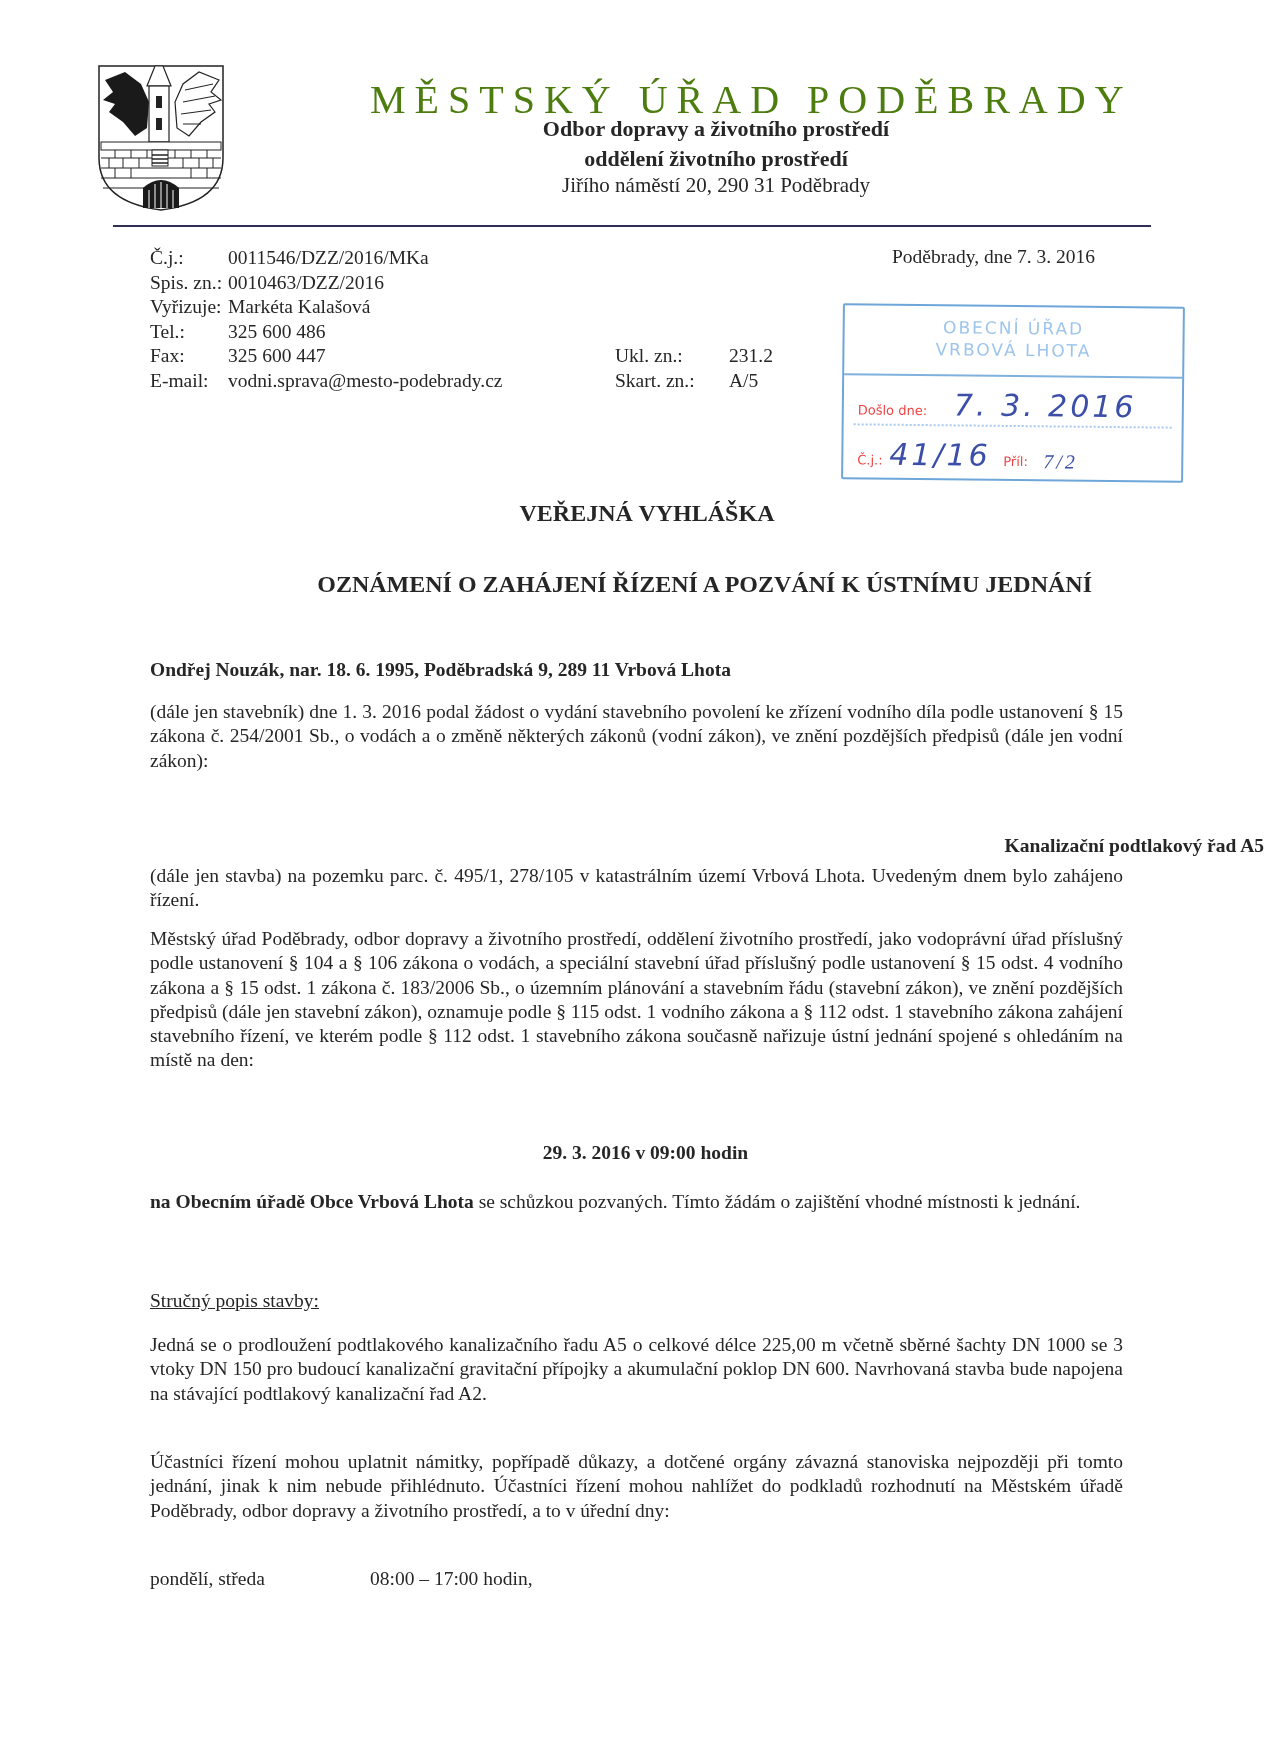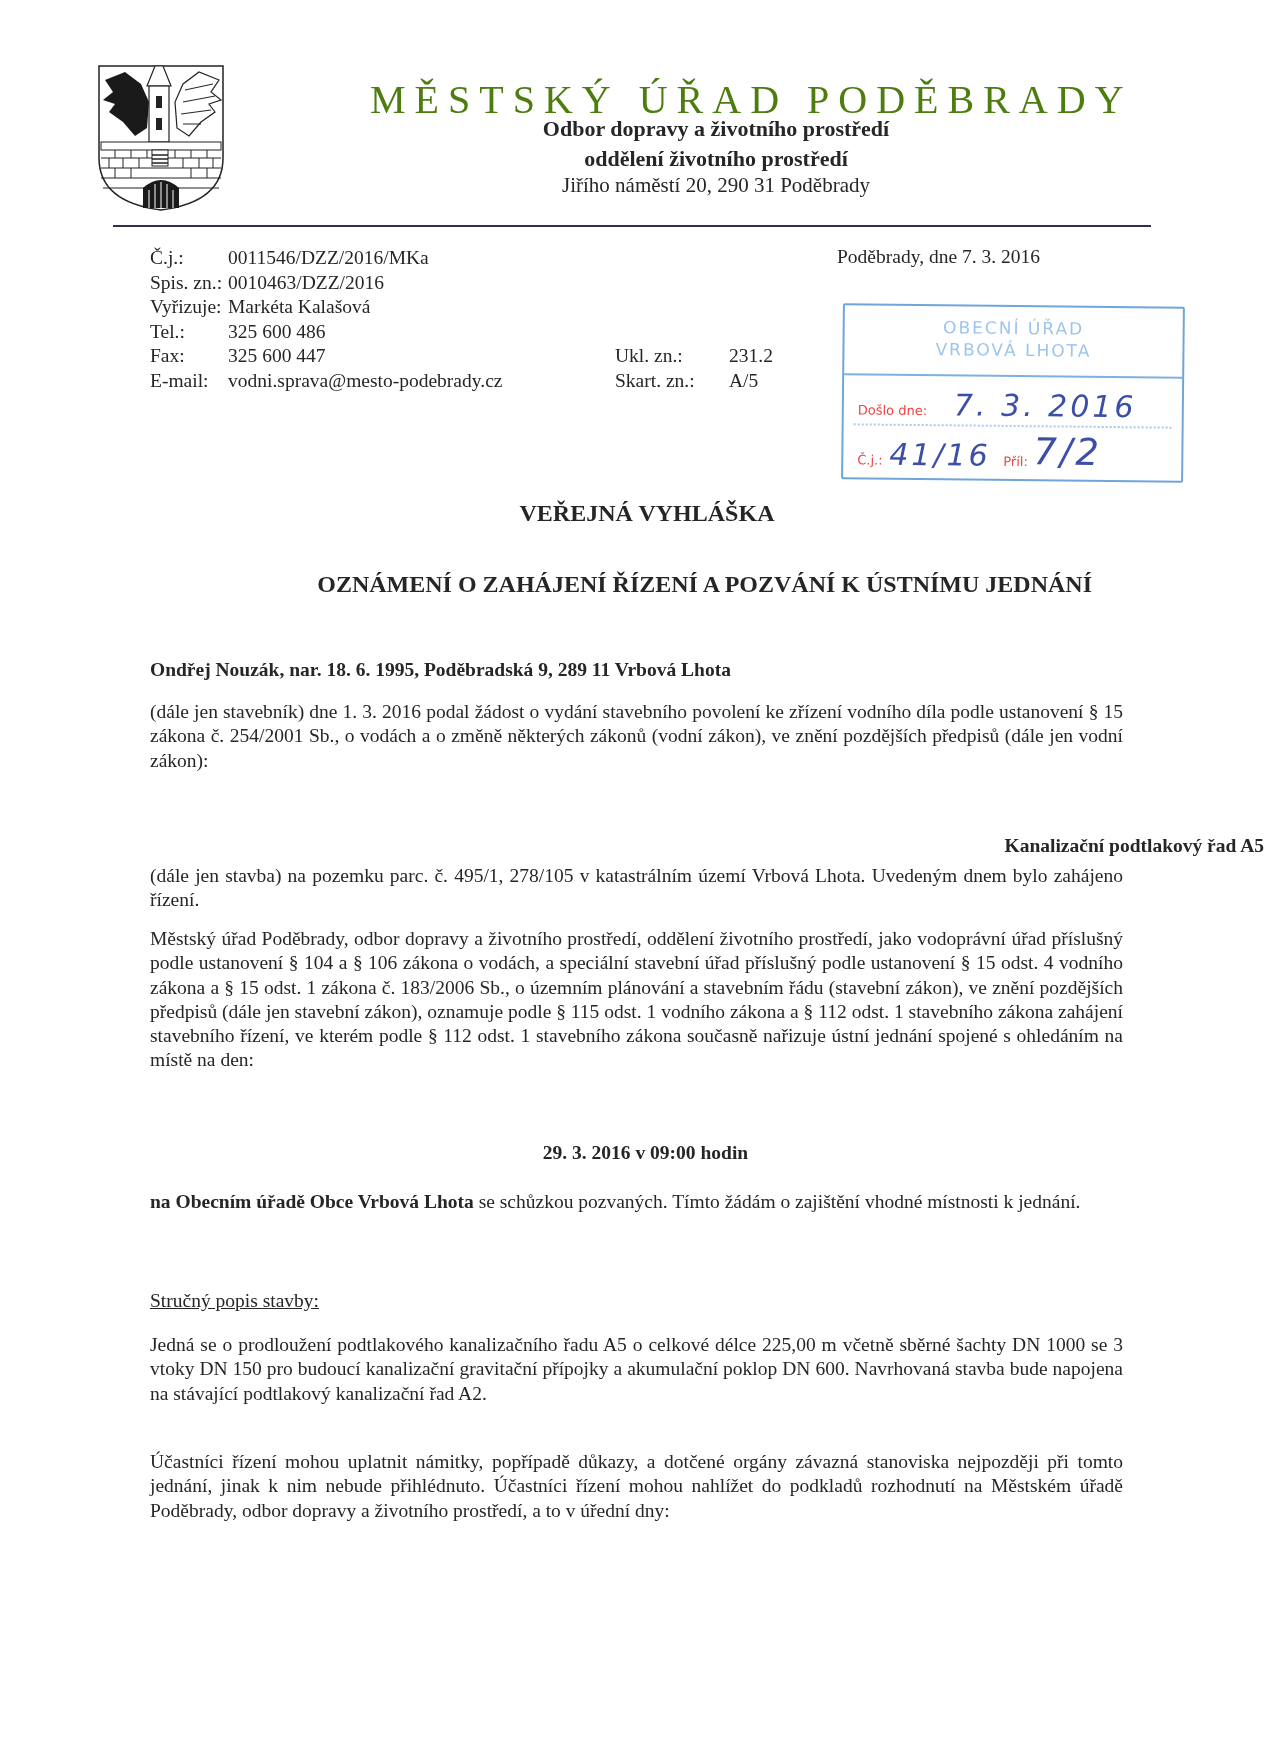--- a/index.html
+++ b/index.html
@@ -17,33 +17,33 @@
     .hdr-addr { top: 173px; font-size: 21px; }
     .rule { left: 113px; top: 225px; width: 1038px; height: 2px; background: #2f2f52; }
 
     
     .meta { left: 150px; top: 246px; font-size: 19.5px; line-height: 24.5px; }
     .meta-row { display: flex; white-space: nowrap; }
     .meta-label { width: 78px; }
     .meta-value { }
     .meta2 { left: 615px; top: 344px; font-size: 19.5px; line-height: 24.5px; }
     .meta2 .meta-label { width: 114px; }
-    .date-line { left: 837px; top: 246px; font-size: 19.5px; white-space: nowrap; }
+    .date-line { left: 892px; top: 246px; font-size: 19.5px; white-space: nowrap; }
 
     
     .stamp { left: 842px; top: 305px; width: 338px; height: 172px; border: 2px solid #6fa6d9; border-radius: 2px; color: #7eb1e3; transform: rotate(0.6deg); }
     .stamp-top { height: 70px; border-bottom: 2px solid #7fb0de; text-align: center; font-family: "DejaVu Sans", sans-serif; font-size: 17px; letter-spacing: 2px; line-height: 22px; padding-top: 10px; box-sizing: border-box; color: #9cc4ec; }
     .stamp-row { position: relative; height: 48px; border-bottom: 2px dotted #a9c9ea; margin: 0 10px; }
     .stamp-row:last-child { border-bottom: none; }
     .stamp-label { position: absolute; left: 4px; bottom: 6px; font-family: "DejaVu Sans", sans-serif; font-size: 13px; color: #ef4444; }
     .stamp-hand { position: absolute; bottom: 2px; font-family: "DejaVu Sans", sans-serif; font-style: italic; color: #3b4ea8; font-size: 30px; letter-spacing: 3px; }
     .hand-date { left: 100px; }
     .hand-cj { left: 36px; font-size: 30px; }
     .stamp-label.attach { left: 150px; }
-    .hand-attach { left: 180px; font-size: 37px; }
+    .hand-attach { left: 190px; font-size: 20px; font-family: Liberation Serif, serif; }
 
     
     .title-main { left: 0; width: 1264px; top: 500px; text-align: center; font-size: 24px; font-weight: bold; padding-left: 30px; box-sizing: border-box; }
     .title-sub { left: 0; width: 1092px; top: 571px; text-align: right; font-size: 24px; font-weight: bold; padding-left: 30px; box-sizing: border-box; white-space: nowrap; }
 
     
     .para { left: 150px; width: 973px; font-size: 19.5px; line-height: 24.3px; text-align: justify; }
     .para b { font-weight: bold; }
     .applicant { top: 658px; font-weight: bold; font-size: 19.5px; white-space: nowrap; }
     .p1 { top: 700px; }
@@ -160,13 +160,17 @@
 <div class="abs para p1">(dále jen stavebník) dne 1. 3. 2016 podal žádost o vydání stavebního povolení ke zřízení vodního díla podle ustanovení § 15 zákona č. 254/2001 Sb., o vodách a o změně některých zákonů (vodní zákon), ve znění pozdějších předpisů (dále jen vodní zákon):</div>
 <div class="abs center-bold object">Kanalizační podtlakový řad A5</div>
 <div class="abs para p2">(dále jen stavba) na pozemku parc. č. 495/1, 278/105 v katastrálním území Vrbová Lhota. Uvedeným dnem bylo zahájeno řízení.</div>
 <div class="abs para p3">Městský úřad Poděbrady, odbor dopravy a životního prostředí, oddělení životního prostředí, jako vodoprávní úřad příslušný podle ustanovení § 104 a § 106 zákona o vodách, a speciální stavební úřad příslušný podle ustanovení § 15 odst. 4 vodního zákona a § 15 odst. 1 zákona č. 183/2006 Sb., o územním plánování a stavebním řádu (stavební zákon), ve znění pozdějších předpisů (dále jen stavební zákon), oznamuje podle § 115 odst. 1 vodního zákona a § 112 odst. 1 stavebního zákona zahájení stavebního řízení, ve kterém podle § 112 odst. 1 stavebního zákona současně nařizuje ústní jednání spojené s ohledáním na místě na den:</div>
 <div class="abs center-bold meeting">29. 3. 2016 v 09:00 hodin</div>
 <div class="abs para p4"><b>na Obecním úřadě Obce Vrbová Lhota</b><span> se schůzkou pozvaných. Tímto žádám o zajištění vhodné místnosti k jednání.</span></div>
 <div class="abs section-h">Stručný popis stavby:</div>
 <div class="abs para p5">Jedná se o prodloužení podtlakového kanalizačního řadu A5 o celkové délce 225,00 m včetně sběrné šachty DN 1000 se 3 vtoky DN 150 pro budoucí kanalizační gravitační přípojky a akumulační poklop DN 600. Navrhovaná stavba bude napojena na stávající podtlakový kanalizační řad A2.</div>
 <div class="abs para p6">Účastníci řízení mohou uplatnit námitky, popřípadě důkazy, a dotčené orgány závazná stanoviska nejpozději při tomto jednání, jinak k nim nebude přihlédnuto. Účastníci řízení mohou nahlížet do podkladů rozhodnutí na Městském úřadě Poděbrady, odbor dopravy a životního prostředí, a to v úřední dny:</div>
 <div class="abs hours">
+  <div class="hours-row">
+    <span class="hours-day">pondělí, středa</span>
+    <span>08:00 – 17:00 hodin,</span>
+  </div>
 </div>
 
 </body></html>

